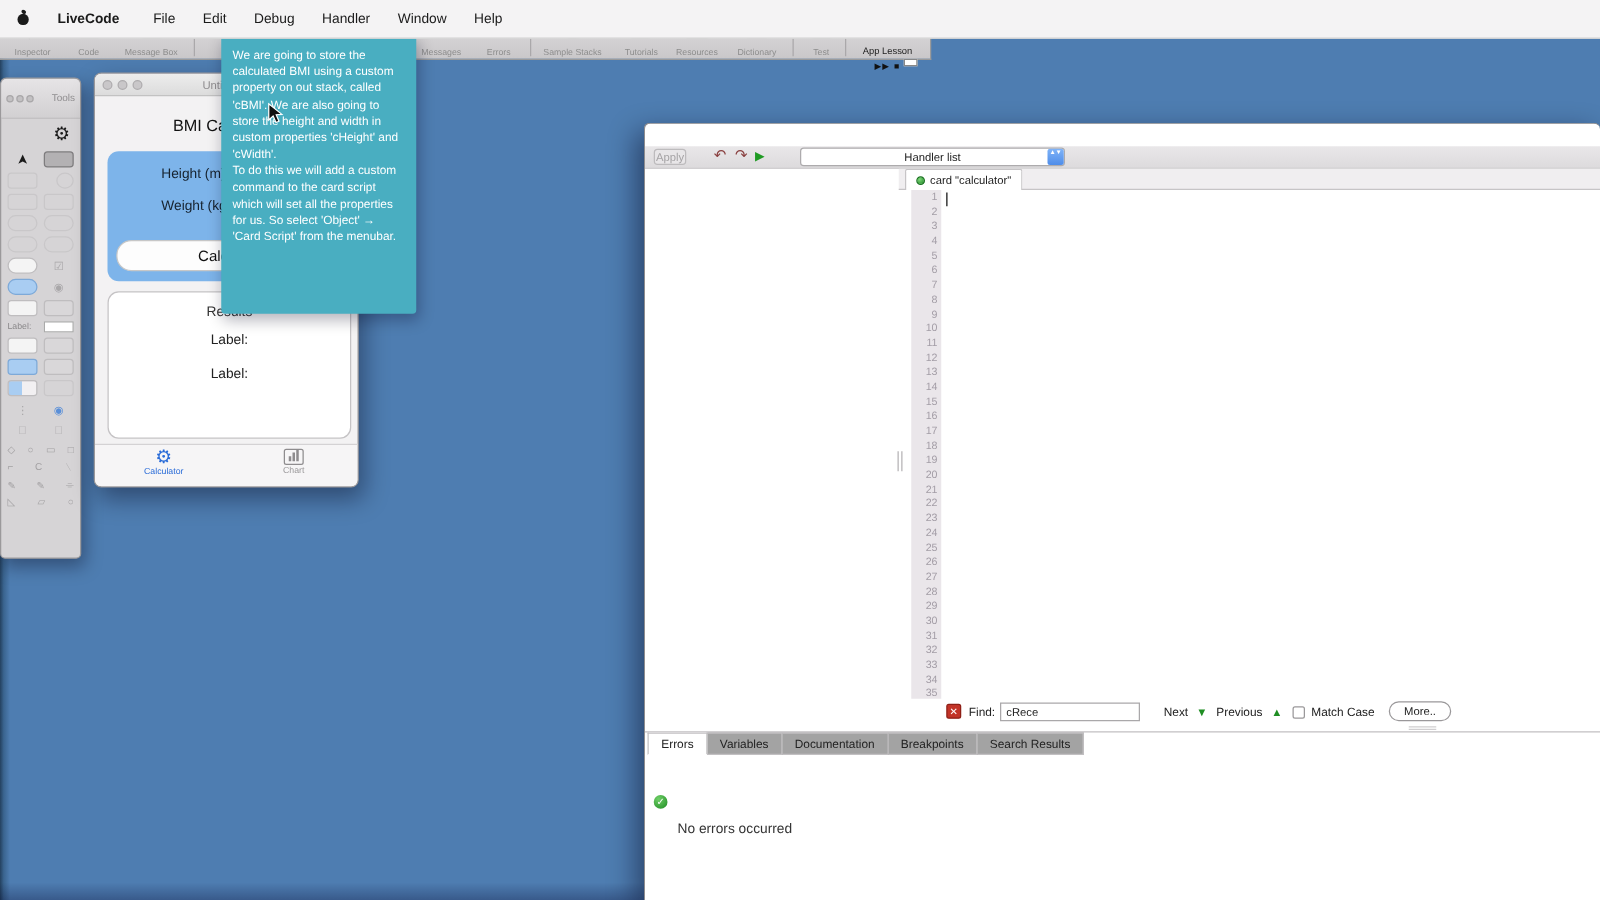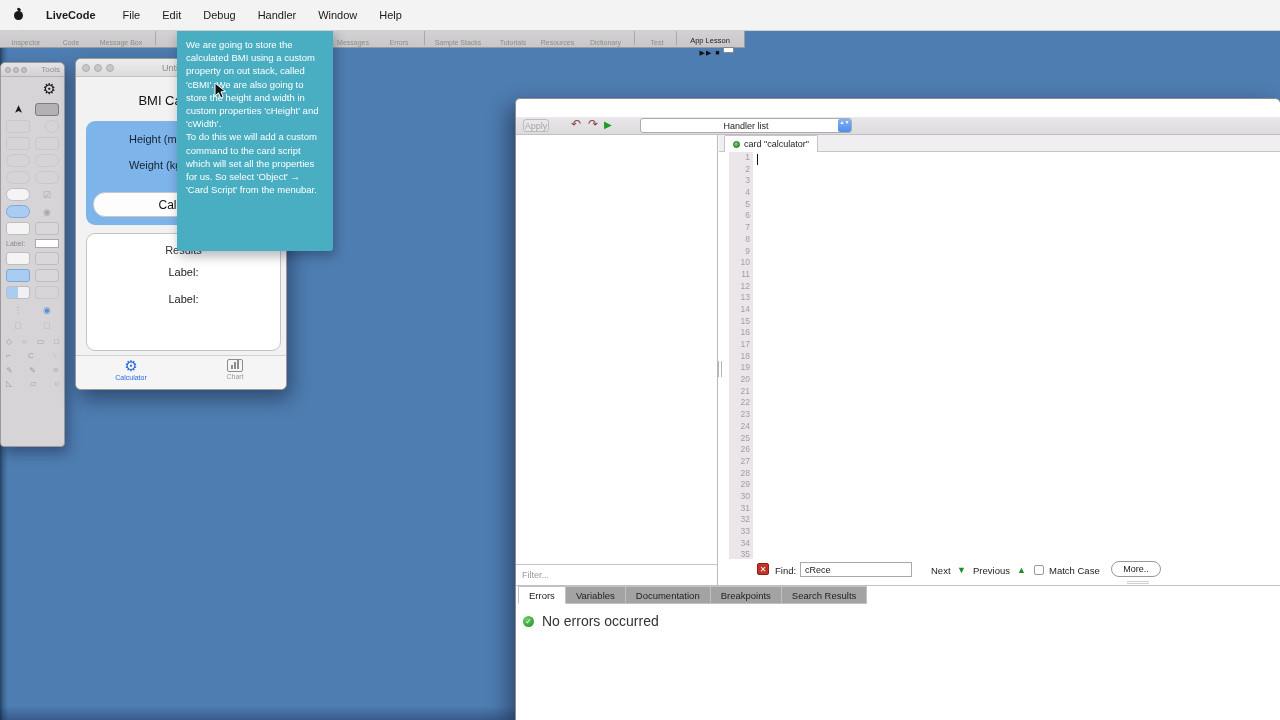--- a/index.html
+++ b/index.html
@@ -34,21 +34,21 @@
   .applesson { position:absolute; top:2px; left:678px; width:64px; height:29px; display:flex; flex-direction:column; align-items:center; }
   .applesson .lab { font-size:7.5px; color:#222;margin-top:19px; }
   .progress { width:48px; height:4px; background:#111; margin:2px 0; position:relative; }
   .progress::after { content:""; position:absolute; right:0; top:0; width:9px; height:4px; background:#fff; border:1px solid #888; }
   .av-ctrl { font-size:7px; color:#111; letter-spacing:1px; }
 
   
   .tools { position:absolute; left:0; top:62px; width:65px; height:385px; background:#d6d4d6;
     border:1px solid #9b99 9b; border:1px solid #9b999b; border-radius:5px 5px 4px 4px;
     box-shadow:3px 6px 14px rgba(0,0,20,.35); z-index:10; }
-  .tools-tb { height:14px; background:linear-gradient(180deg,#e6e4e6,#d2d0d2); border-bottom:1px solid #b5b3b5;
+  .tools-tb { height:32px; background:linear-gradient(180deg,#e6e4e6,#d2d0d2); border-bottom:1px solid #b5b3b5;
     border-radius:5px 5px 0 0; display:flex; align-items:center; padding:0 4px; }
   .tools-tb .dot { width:6px; height:6px; border-radius:50%; background:#c3c1c3; border:1px solid #a8a6a8; margin-right:2px; }
   .tools-title { font-size:8px; color:#8f8d8f; margin-left:auto; }
   .tools-gear { height:24px; display:flex; align-items:center; justify-content:flex-end; padding-right:8px;
     font-size:15px; color:#1a1a1a; }
   .tl-grid { padding:2px 5px; }
   .tl-row { display:flex; justify-content:space-between; margin-bottom:4px; align-items:center; }
   .tl-cell { width:24px; height:13px; border:1px solid #bfbdbf; background:#d9d7d9; border-radius:3px; }
   .tl-cell.oval { border-radius:7px; background:#e3e1e3; }
   .tl-cell.blue { background:#a9cdf2; border-color:#7da9d8; border-radius:7px; }
@@ -150,21 +150,21 @@
     border-top:1px solid #d0ced0; border-bottom:1px solid #d0ced0; }
   .ed-hr { position:absolute; left:0; top:486px; width:100%; height:1px; background:#c2c0c2; }
   .btabs { position:absolute; left:2px; top:487px; height:18px; display:flex; }
   .btab { height:18px; border:1px solid #c2c0c2; border-left:none; background:#a3a3a3; font-size:9.5px; color:#222;
     padding:3px 10px 0; }
   .btab:first-child { border-left:1px solid #c2c0c2; }
   .btab.active { background:#fff; border-bottom:1px solid #fff; }
   .status { position:absolute; left:7px; top:514px; display:flex; align-items:center; gap:8px; }
   .okdot { width:11px; height:11px; border-radius:50%; background:radial-gradient(circle at 35% 30%,#6fcf67,#1d8a22);
     color:#fff; font-size:8px; line-height:11px; text-align:center; }
-  .status .txt { font-size:14px; color:#333; }
+  .status .txt { font-size:11px; color:#333;margin-top:44px; }
 </style>
 </head>
 <body>
 
 <div class="screen">
 
   <div class="menubar">
     <span class="apple"></span>
     <span class="menu-item bold">LiveCode</span>
     <span class="menu-item">File</span>
@@ -378,23 +378,20 @@
   <div class="editor">
     <div class="ed-tools">
       <span class="apply-btn">Apply</span>
       <span class="ur" style="left:55px;">↶</span>
       <span class="ur" style="left:72px;">↷</span>
       <span class="play">▶</span>
       <span class="hlist">
         <span>Handler list</span>
         <span class="stepper">▲▼</span>
       </span>
-    </div>
-    <div class="leftpanel">
-      <div class="filter">Filter...</div>
     </div>
     <div class="grip"></div>
     <div class="ed-tabbar">
       <div class="ed-tab">
         <span class="grn-dot"></span>
         <span>card "calculator"</span>
       </div>
     </div>
     <div class="gutter">
         <div class="ln">1</div>

